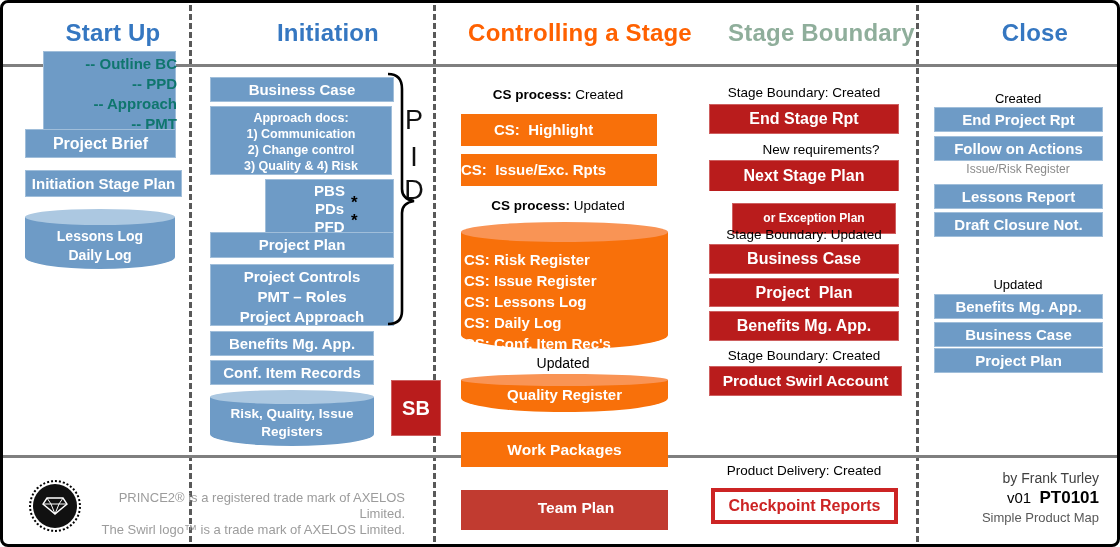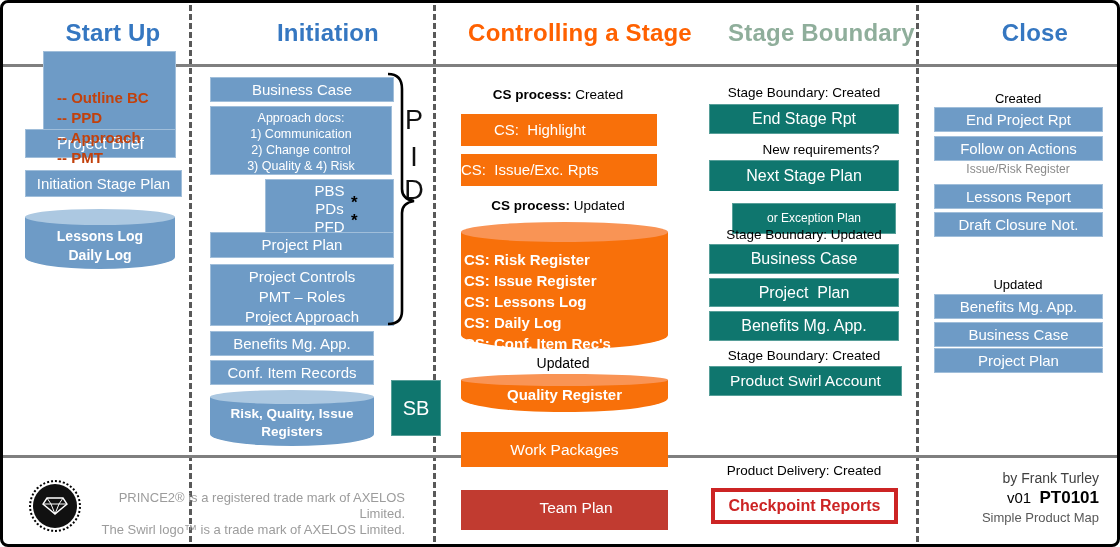--- a/index.html
+++ b/index.html
@@ -6,23 +6,23 @@
   *{box-sizing:border-box;}
   .canvas{
     position:relative;width:1120px;height:547px;background:#fff;
     border:3px solid #000;border-radius:8px;overflow:hidden;
     font-family:"Liberation Sans","DejaVu Sans",sans-serif;
   }
   .abs{position:absolute;}
   .hline{position:absolute;left:0;right:0;height:3px;background:#7f7f7f;}
   .vdash{position:absolute;top:2px;bottom:2px;width:0;border-left:3px dashed #595959;}
   .col-title{position:absolute;font-size:24px;font-weight:bold;text-align:center;letter-spacing:.2px;padding-left:34px;}
-  .box{position:absolute;color:#fff;font-weight:normal;text-align:center;}
+  .box{position:absolute;color:#fff;font-weight:bold;text-align:center;}
   .blue{background:#6E9BC6;border:1px solid rgba(255,255,255,.35);}
-  .sage{background:#0f766e;border:1px solid rgba(255,255,255,.3);}
+  .sage{background:#b91c1c;border:1px solid rgba(255,255,255,.3);}
   .orangebg{background:#F8700A;}
   .redbg{background:#C13B30;}
   .lbl{position:absolute;color:#000;text-align:center;font-size:13.5px;}
   .pre{white-space:pre;}
   
   .cyl{position:absolute;}
   .cyl .top{position:absolute;left:0;right:0;border-radius:50%;z-index:2;}
   .cyl .body{position:absolute;left:0;right:0;bottom:0;z-index:1;}
   .cyl .txt{position:absolute;left:0;right:0;z-index:3;color:#fff;font-weight:bold;text-align:center;}
   .cyl.bluecyl .top{background:#ACC8E1;}
@@ -47,21 +47,21 @@
   <div class="vdash" style="left:186px"></div>
   <div class="vdash" style="left:430px"></div>
   <div class="vdash" style="left:913px"></div>
   <div class="hline" style="top:61px"></div>
   <div class="hline" style="top:452px"></div>
 
   <div class="col-title" style="left:0;width:186px;top:16px;color:#3577C1">Start Up</div>
 
   <div class="box blue" style="left:40px;top:48px;width:133px;height:79px;border-bottom:none;"></div>
   <div class="box blue" style="left:22px;top:126px;width:151px;height:29px;font-size:16px;line-height:27px;">Project Brief</div>
-  <div class="abs" style="left:54px;top:51px;width:120px;color:#c2410c;font-weight:bold;font-size:15px;line-height:20px;text-align:left;z-index:3;margin-top:34px;">
+  <div class="abs" style="left:54px;top:51px;width:120px;color:#0f766e;font-weight:bold;font-size:15px;line-height:20px;text-align:right;z-index:3;">
     <div>-- Outline BC</div>
     <div>-- PPD</div>
     <div>-- Approach</div>
     <div>-- PMT</div>
   </div>
 
   <div class="box blue" style="left:22px;top:167px;width:157px;height:27px;font-size:15px;line-height:25px;">Initiation Stage Plan</div>
 
   <div class="cyl bluecyl" style="left:22px;top:206px;width:150px;height:60px;">
     <div class="top" style="top:0;height:16px;"></div>

